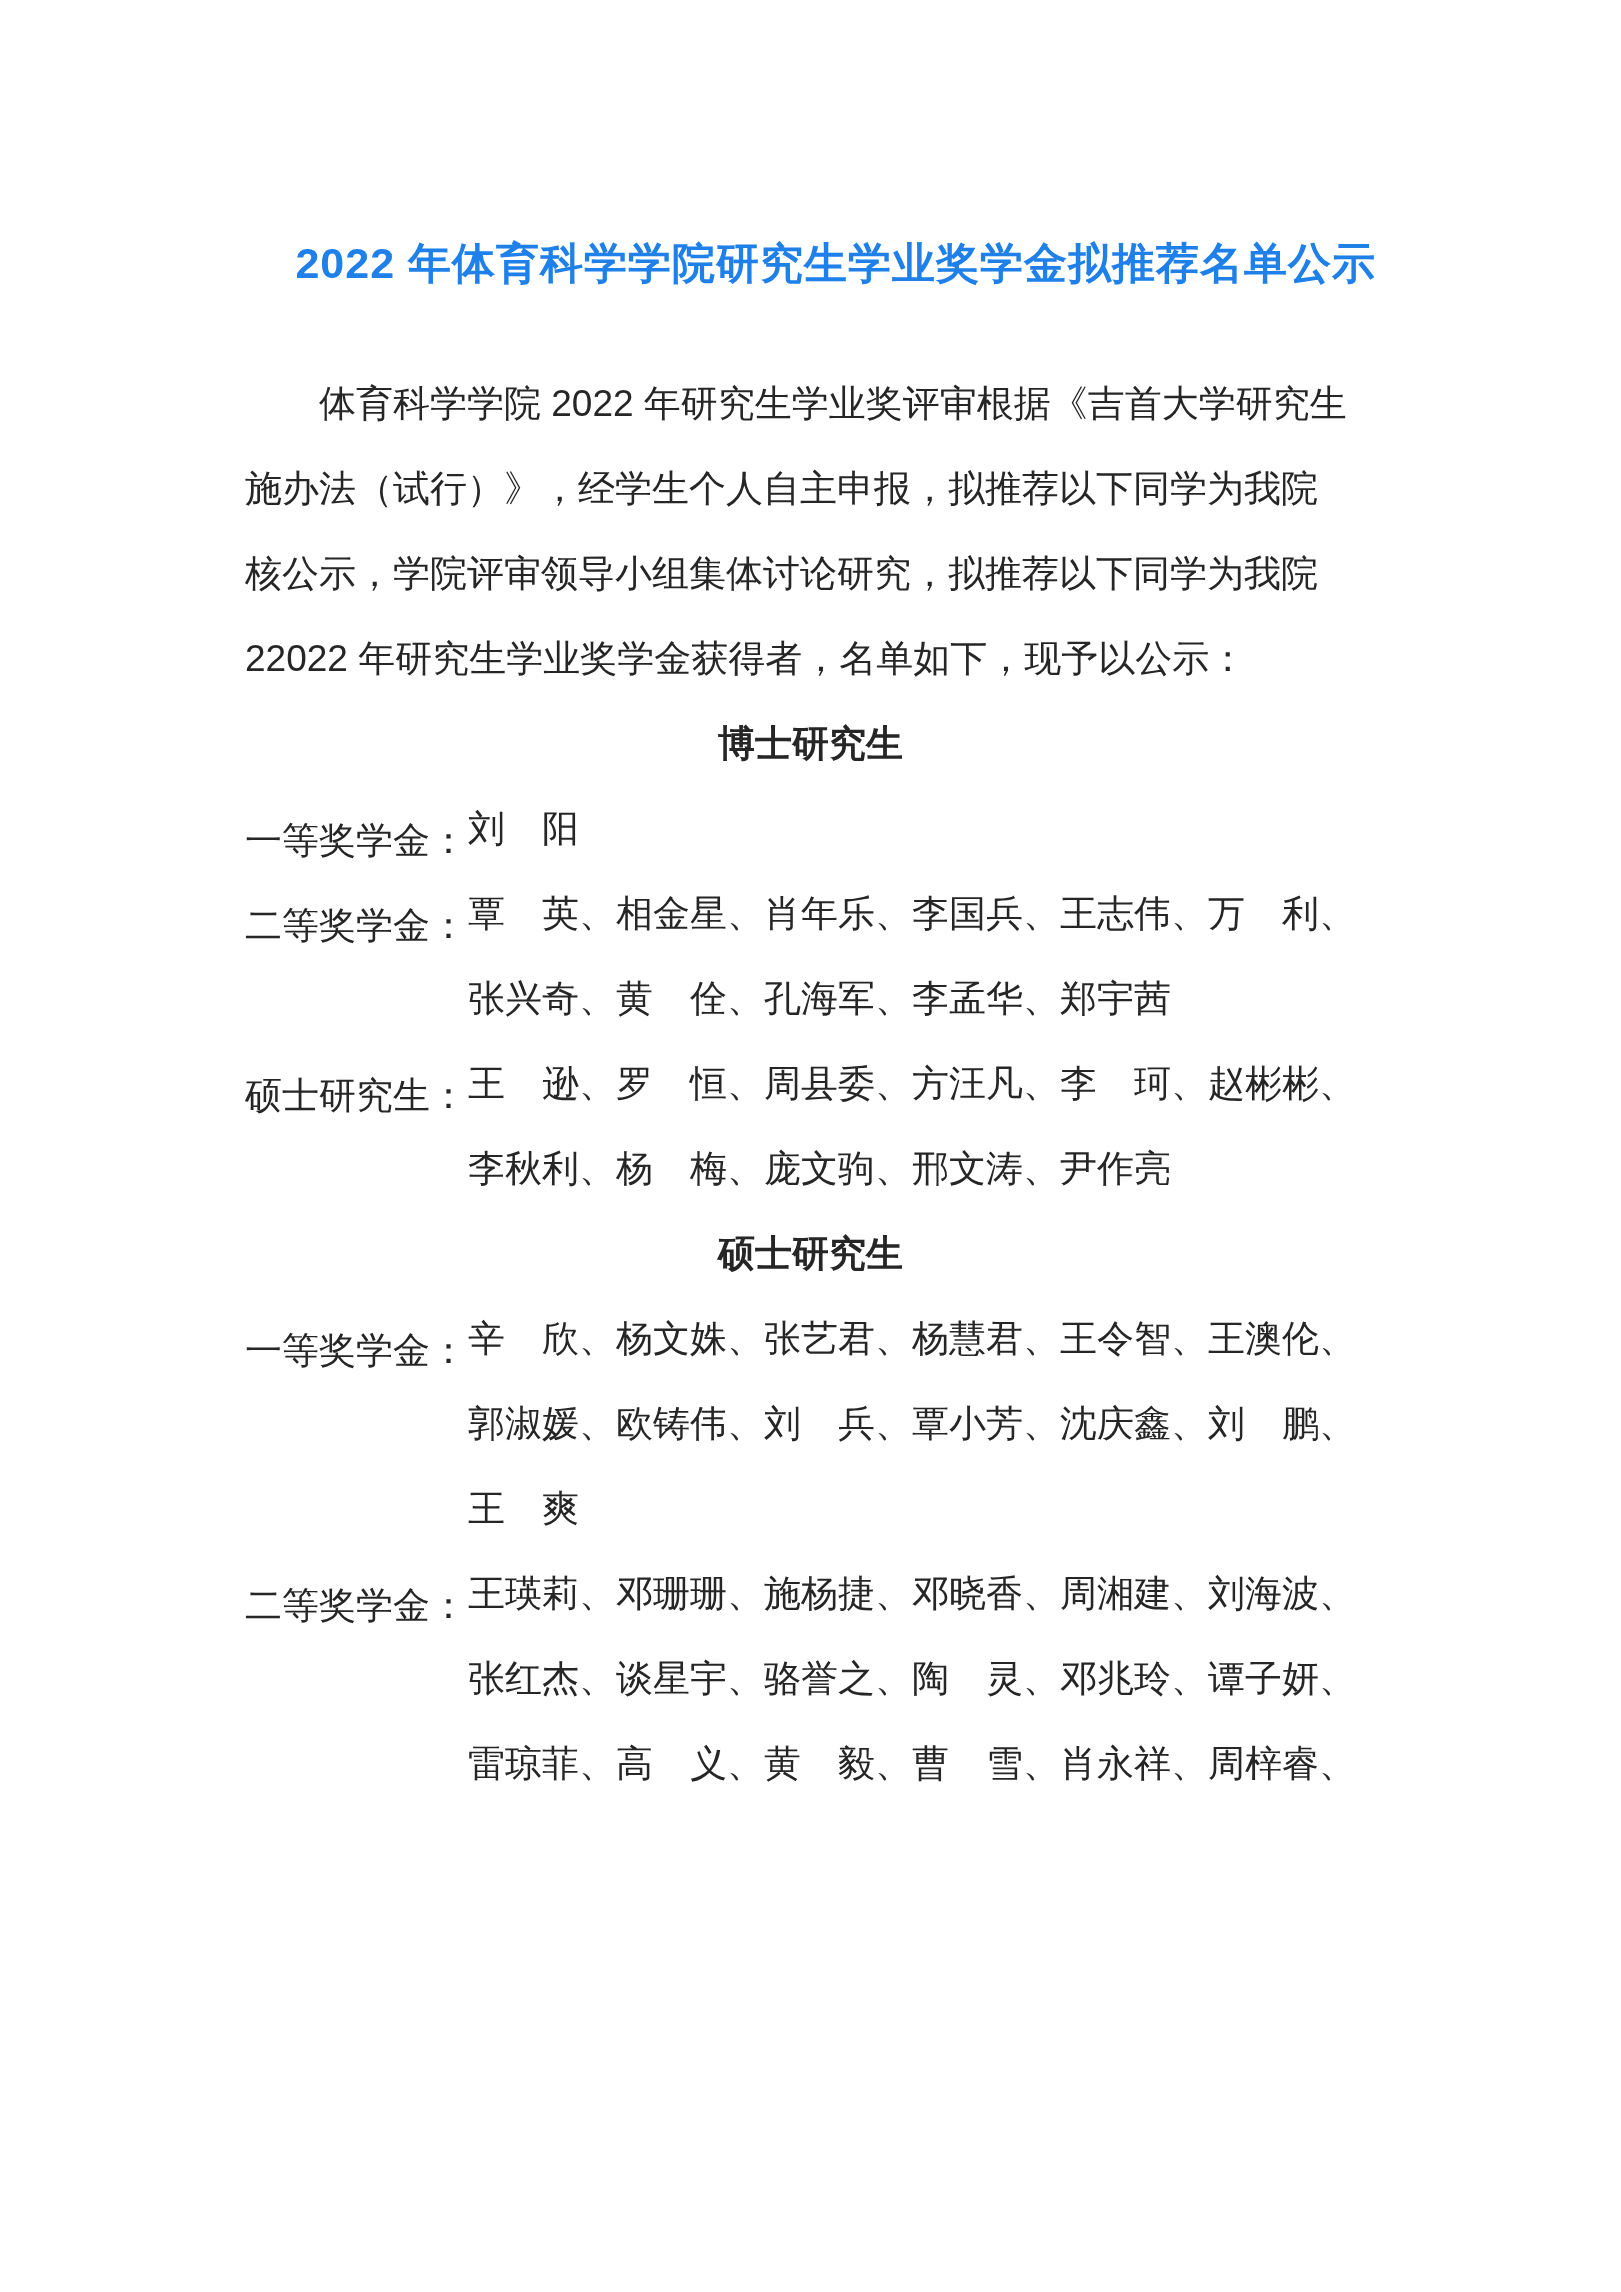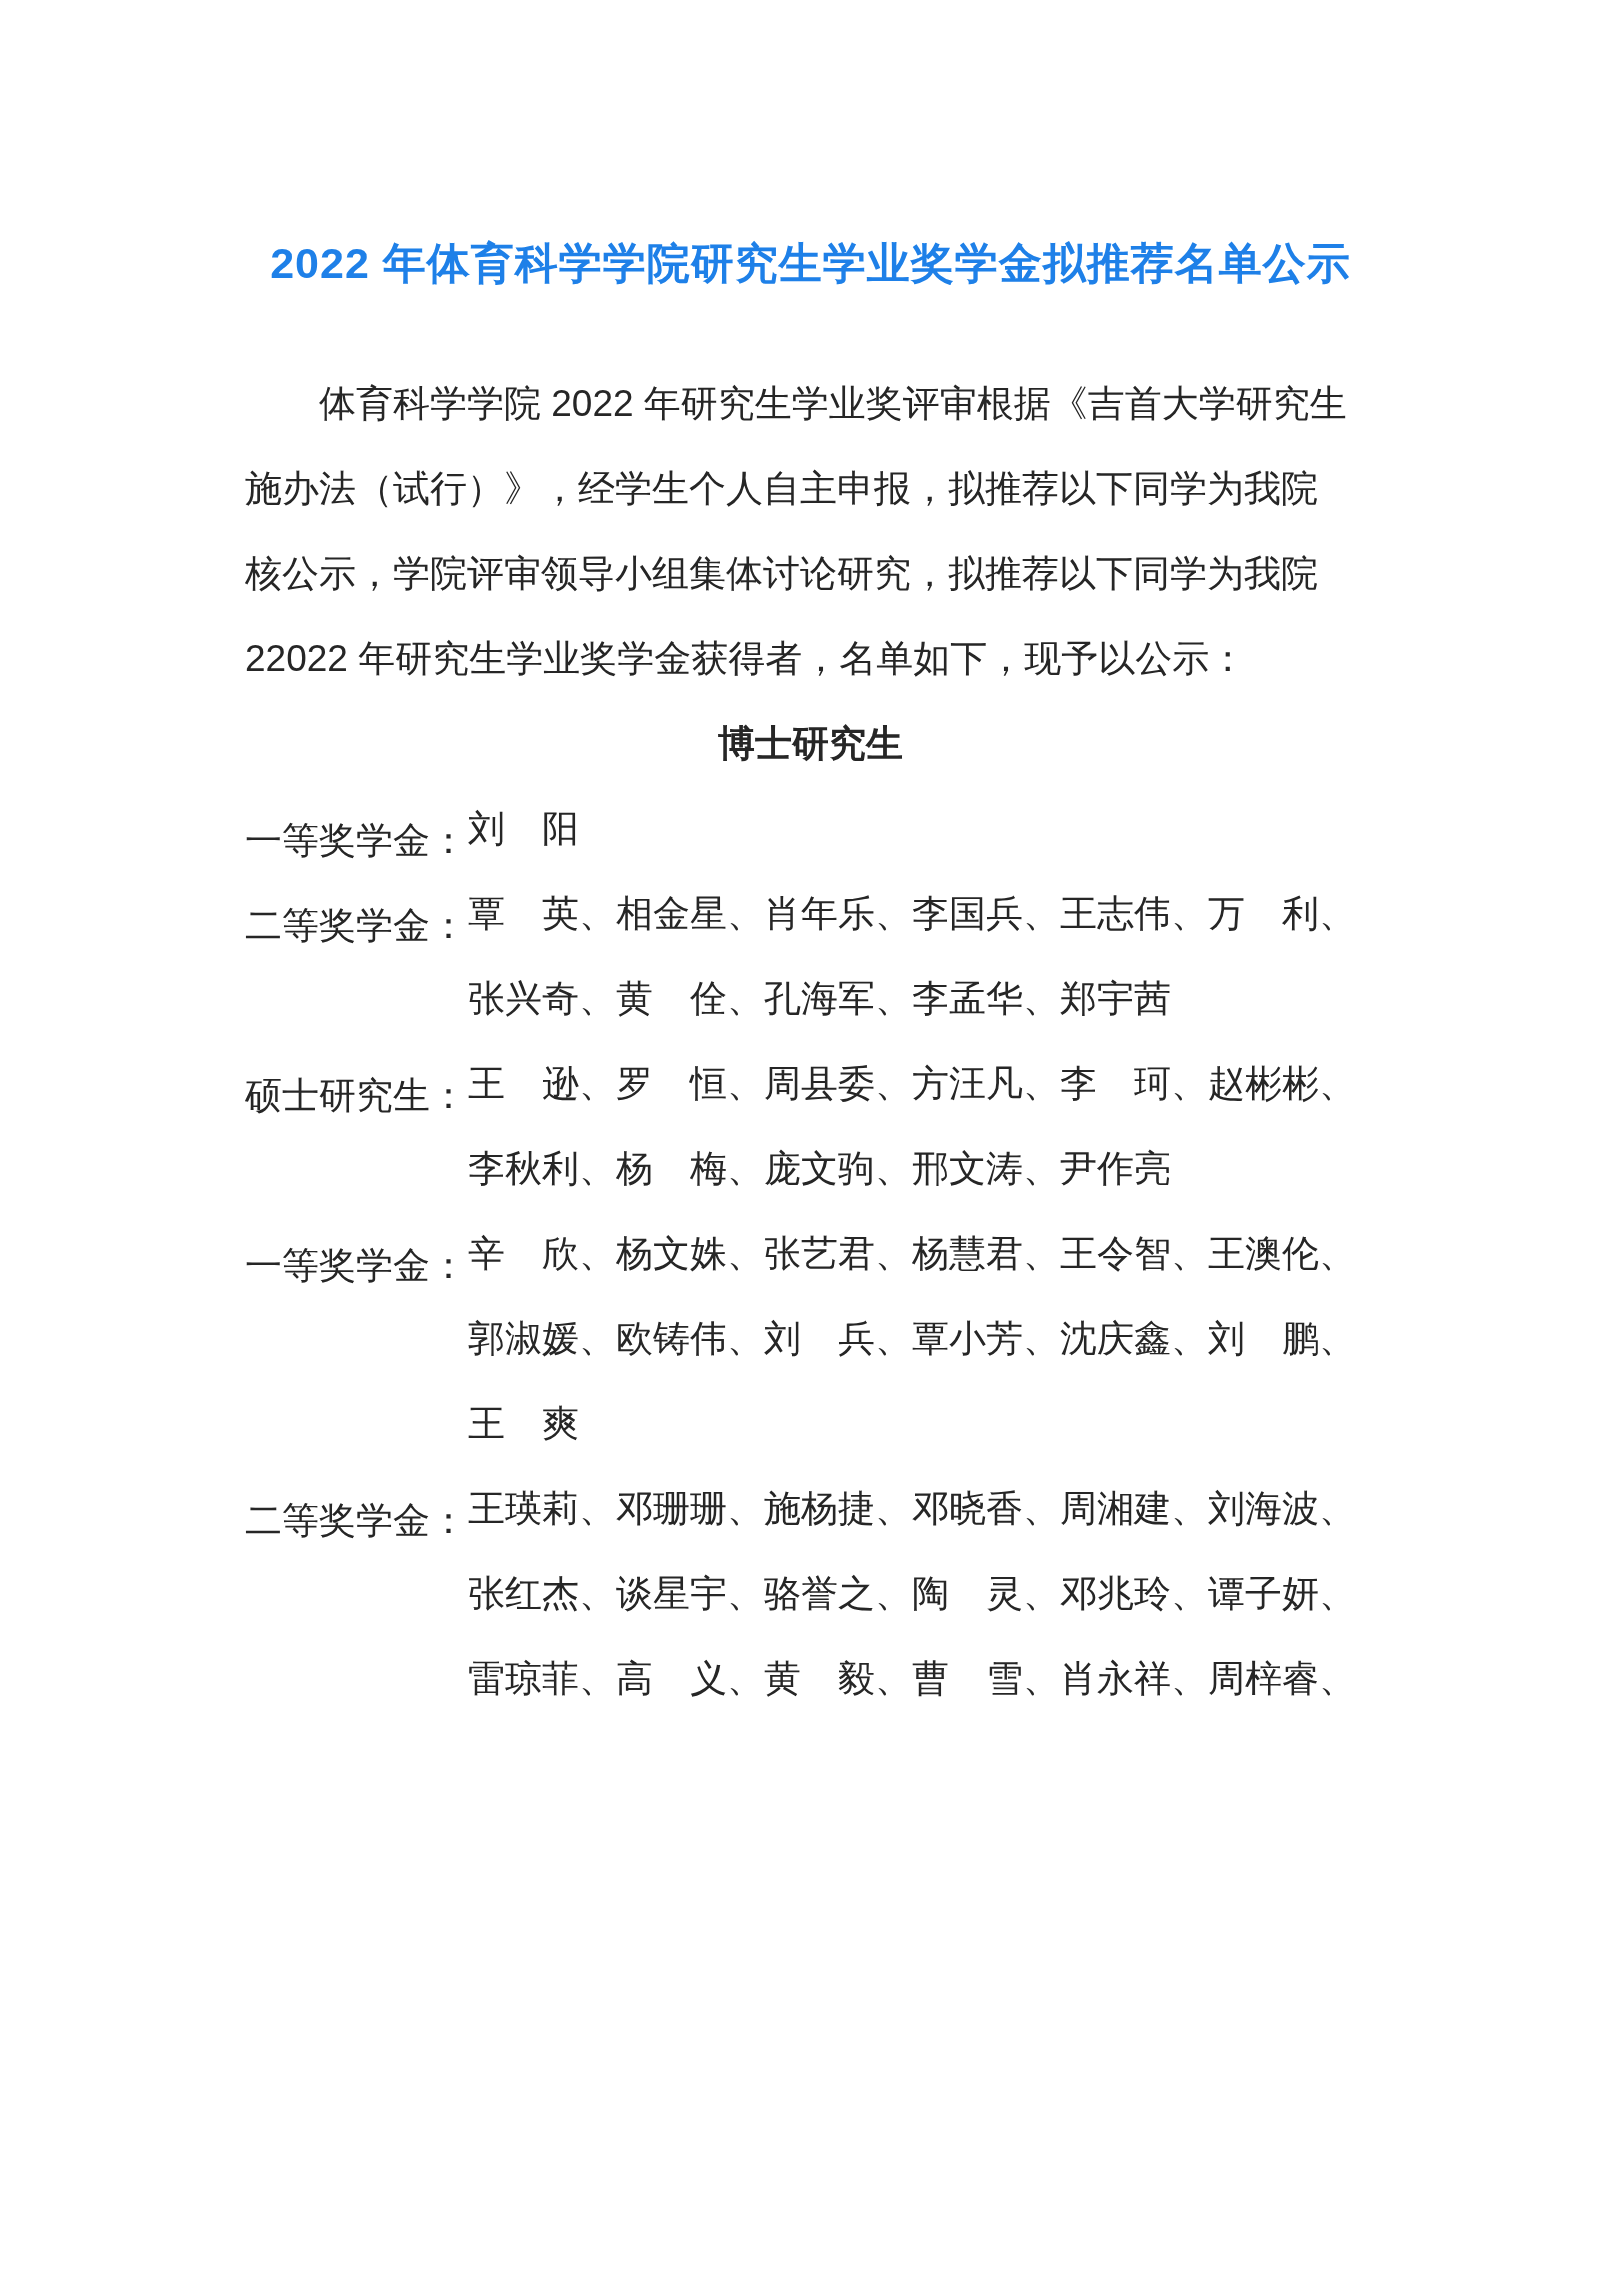--- a/index.html
+++ b/index.html
@@ -63,21 +63,21 @@
     font-size: 37px;
     white-space: nowrap;
   }
 </style>
 </head>
 <body>
 
 <div class="page">
   <div class="content">
 
-    <div class="doc-title" style="color:#1E80E8;">2022 年体育科学学院研究生学业奖学金拟推荐名单公示</div>
+    <div class="doc-title" style="color:#1E80E8;text-align:right;">2022 年体育科学学院研究生学业奖学金拟推荐名单公示</div>
 
     <div class="intro">
       <div class="line first">体育科学学院 2022 年研究生学业奖评审根据《吉首大学研究生</div>
       <div class="line">施办法（试行）》，经学生个人自主申报，拟推荐以下同学为我院</div>
       <div class="line">核公示，学院评审领导小组集体讨论研究，拟推荐以下同学为我院</div>
       <div class="line">22022 年研究生学业奖学金获得者，名单如下，现予以公示：</div>
     </div>
 
     <div class="section">
       <div class="section-heading">博士研究生</div>
@@ -94,20 +94,21 @@
       </div>
 
       <div class="entry">
         <span class="label">硕士研究生：</span>
         <div class="line">王　逊、罗　恒、周县委、方汪凡、李　珂、赵彬彬、</div>
         <div class="line">李秋利、杨　梅、庞文驹、邢文涛、尹作亮</div>
       </div>
     </div>
 
     <div class="section">
+      <div class="section-heading">硕士研究生</div>
 
       <div class="entry">
         <span class="label">一等奖学金：</span>
         <div class="line">辛　欣、杨文姝、张艺君、杨慧君、王令智、王澳伦、</div>
         <div class="line">郭淑媛、欧铸伟、刘　兵、覃小芳、沈庆鑫、刘　鹏、</div>
         <div class="line">王　爽</div>
       </div>
 
       <div class="entry">
         <span class="label">二等奖学金：</span>

